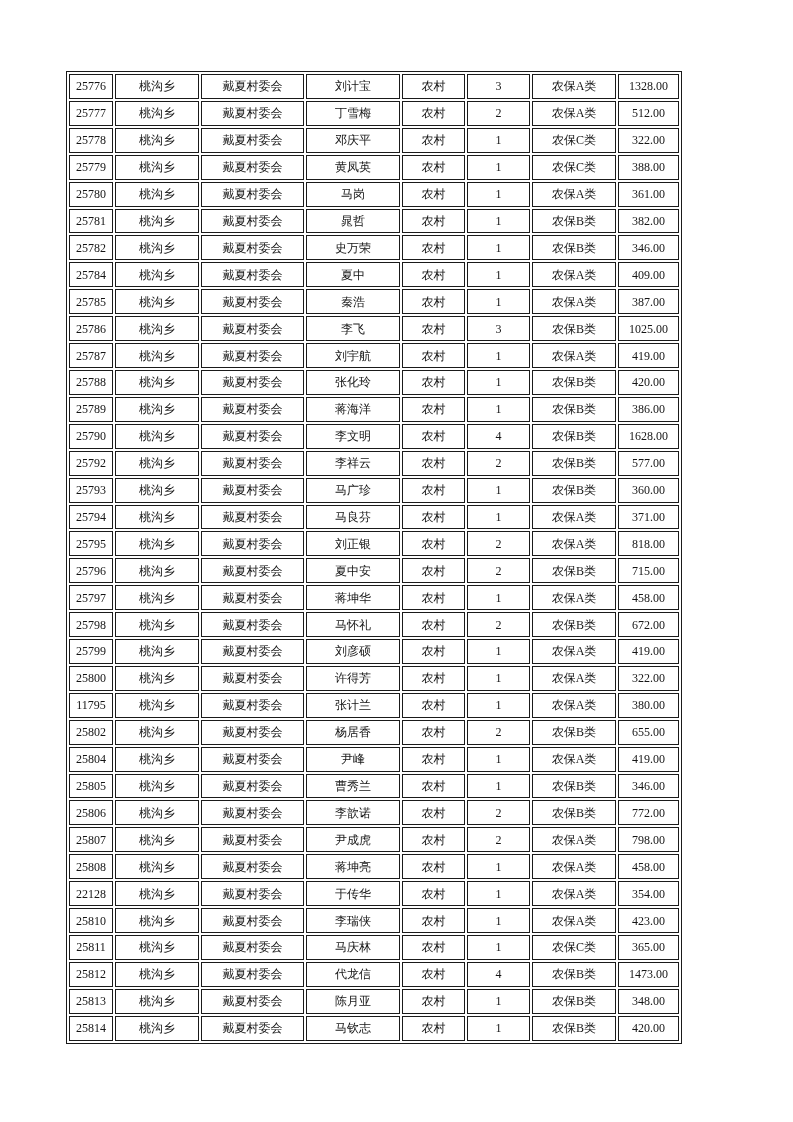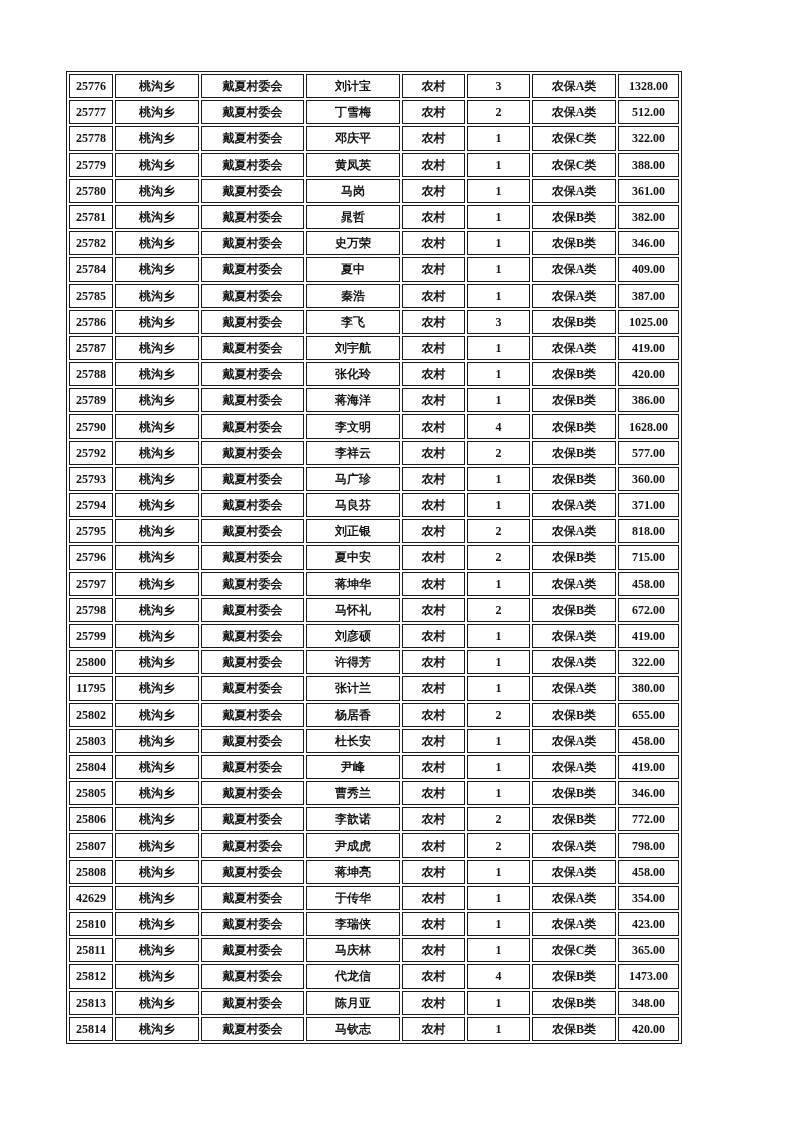--- a/index.html
+++ b/index.html
@@ -10,21 +10,20 @@
   body {
     width: 793px;
     height: 1122px;
     position: relative;
     font-family: "Liberation Serif", "DejaVu Serif", serif;
   }
   .page {
     position: absolute;
     inset: 0;
     background: #ffffff;
-    font-weight: bold;
   }
   table.sheet-table {
     position: absolute;
     left: 66px;
     top: 71px;
     width: 616px;
     height: 973px;
     table-layout: fixed;
     border-collapse: separate;
     border-spacing: 2px;
@@ -305,81 +304,71 @@
           <td>25802</td>
           <td>桃沟乡</td>
           <td>戴夏村委会</td>
           <td>杨居香</td>
           <td>农村</td>
           <td>2</td>
           <td>农保B类</td>
           <td>655.00</td>
         </tr>
         <tr>
-          <td>25803</td>
-          <td>桃沟乡</td>
-          <td>戴夏村委会</td>
-          <td>杜长安</td>
+          <td>25804</td>
+          <td>桃沟乡</td>
+          <td>戴夏村委会</td>
+          <td>尹峰</td>
+          <td>农村</td>
+          <td>1</td>
+          <td>农保A类</td>
+          <td>419.00</td>
+        </tr>
+        <tr>
+          <td>25805</td>
+          <td>桃沟乡</td>
+          <td>戴夏村委会</td>
+          <td>曹秀兰</td>
+          <td>农村</td>
+          <td>1</td>
+          <td>农保B类</td>
+          <td>346.00</td>
+        </tr>
+        <tr>
+          <td>25806</td>
+          <td>桃沟乡</td>
+          <td>戴夏村委会</td>
+          <td>李歆诺</td>
+          <td>农村</td>
+          <td>2</td>
+          <td>农保B类</td>
+          <td>772.00</td>
+        </tr>
+        <tr>
+          <td>25807</td>
+          <td>桃沟乡</td>
+          <td>戴夏村委会</td>
+          <td>尹成虎</td>
+          <td>农村</td>
+          <td>2</td>
+          <td>农保A类</td>
+          <td>798.00</td>
+        </tr>
+        <tr>
+          <td>25808</td>
+          <td>桃沟乡</td>
+          <td>戴夏村委会</td>
+          <td>蒋坤亮</td>
           <td>农村</td>
           <td>1</td>
           <td>农保A类</td>
           <td>458.00</td>
         </tr>
         <tr>
-          <td>25804</td>
-          <td>桃沟乡</td>
-          <td>戴夏村委会</td>
-          <td>尹峰</td>
-          <td>农村</td>
-          <td>1</td>
-          <td>农保A类</td>
-          <td>419.00</td>
-        </tr>
-        <tr>
-          <td>25805</td>
-          <td>桃沟乡</td>
-          <td>戴夏村委会</td>
-          <td>曹秀兰</td>
-          <td>农村</td>
-          <td>1</td>
-          <td>农保B类</td>
-          <td>346.00</td>
-        </tr>
-        <tr>
-          <td>25806</td>
-          <td>桃沟乡</td>
-          <td>戴夏村委会</td>
-          <td>李歆诺</td>
-          <td>农村</td>
-          <td>2</td>
-          <td>农保B类</td>
-          <td>772.00</td>
-        </tr>
-        <tr>
-          <td>25807</td>
-          <td>桃沟乡</td>
-          <td>戴夏村委会</td>
-          <td>尹成虎</td>
-          <td>农村</td>
-          <td>2</td>
-          <td>农保A类</td>
-          <td>798.00</td>
-        </tr>
-        <tr>
-          <td>25808</td>
-          <td>桃沟乡</td>
-          <td>戴夏村委会</td>
-          <td>蒋坤亮</td>
-          <td>农村</td>
-          <td>1</td>
-          <td>农保A类</td>
-          <td>458.00</td>
-        </tr>
-        <tr>
-          <td>42629</td>
+          <td>22128</td>
           <td>桃沟乡</td>
           <td>戴夏村委会</td>
           <td>于传华</td>
           <td>农村</td>
           <td>1</td>
           <td>农保A类</td>
           <td>354.00</td>
         </tr>
         <tr>
           <td>25810</td>

